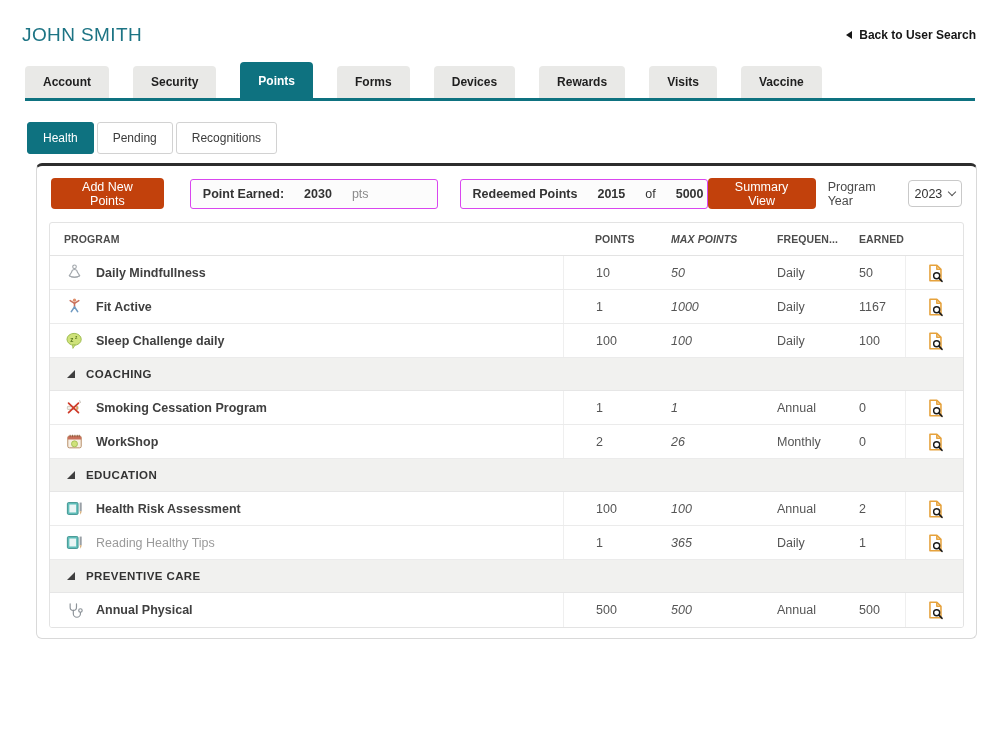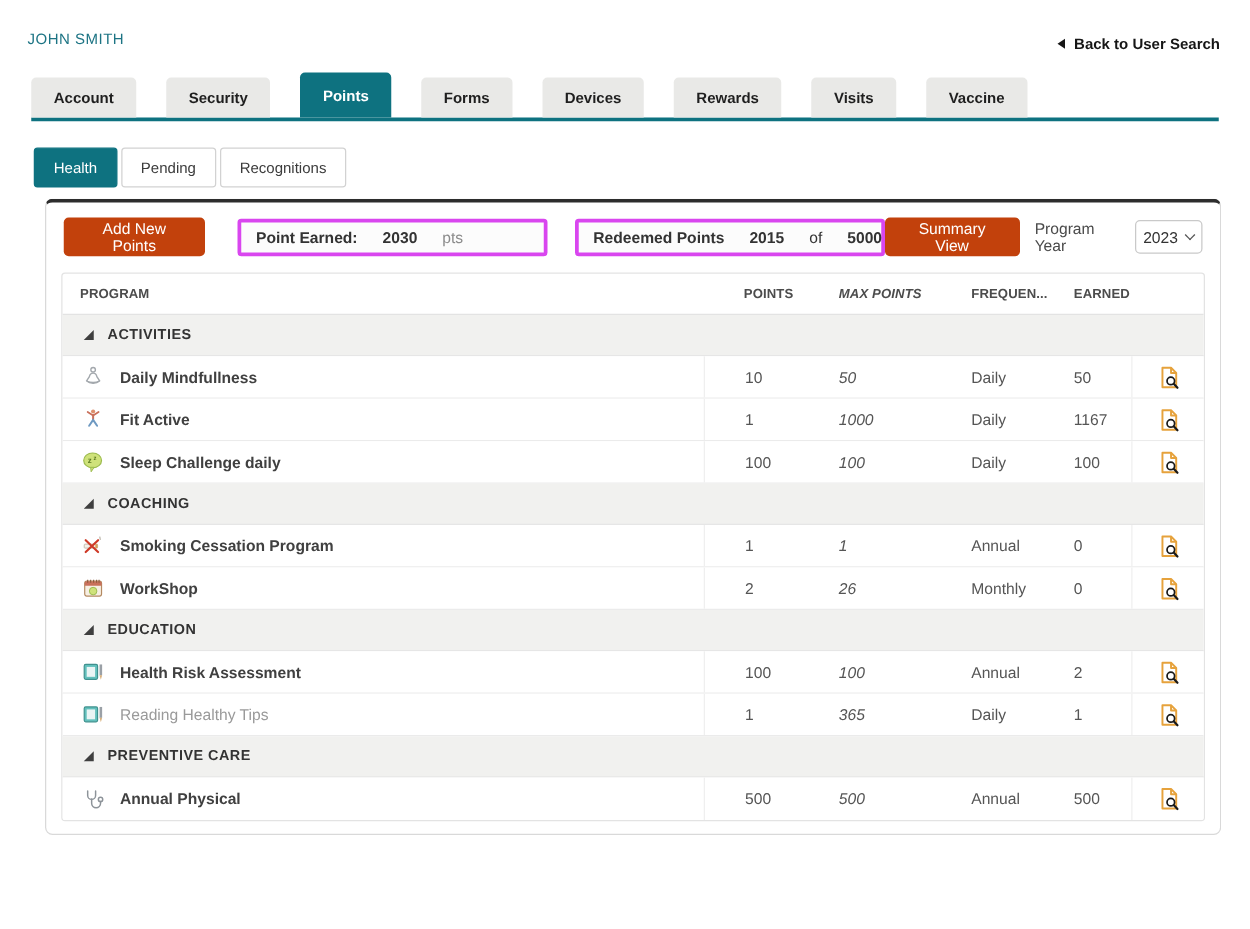--- a/index.html
+++ b/index.html
@@ -2,21 +2,21 @@
 <html><head>
 <meta charset="utf-8">
 <style>
   * { box-sizing: border-box; margin: 0; padding: 0; }
   html,body { width:1000px; height:743px; background:#fff; overflow:hidden;
     font-family:"Liberation Sans", sans-serif; color:#333; }
 
   
   .top { display:flex; justify-content:space-between; align-items:flex-start;
     padding:24px 24px 0 22px; }
-  .user-name { color:#1d7484; font-size:12px; font-weight:400; letter-spacing:.4px; }
+  .user-name { color:#1d7484; font-size:19px; font-weight:400; letter-spacing:.4px; }
   .back-link { display:flex; align-items:center; gap:7px; margin-top:4px; cursor:pointer; }
   .back-link span.txt { font-size:12px; font-weight:700; color:#161616; }
   .back-tri { width:0; height:0; border-top:4px solid transparent;
     border-bottom:4px solid transparent; border-right:6px solid #161616; }
 
   
   .tabs { display:flex; gap:24px; align-items:flex-end; margin:16px 25px 0 25px; }
   .tab { background:#e9e9e7; color:#1f1f1f; font-size:12px; font-weight:700;
     padding:9px 18px; border-radius:4px 4px 0 0; cursor:pointer; white-space:nowrap; }
   .tab.active { background:#0e7280; color:#fff; padding-top:12px; padding-bottom:10px; }
@@ -32,21 +32,21 @@
   .card { margin:9px 23px 0 36px; background:#fff; border:1px solid #d9d9d9;
     border-top:3px solid #2d2d2d; border-radius:6px; padding:12px 12px 10px 12px; }
   .card-title { font-size:13px; font-weight:700; color:#2e2e2e; letter-spacing:.3px;
     padding:7px 2px 11px 2px; border-bottom:1px solid #e5e5e5; margin-bottom:15px; }
 
   
   .toolbar { display:flex; align-items:center; margin:0 2px 13px 2px; }
   .btn-dark { background:#c2410c; color:#fff; border:none; border-radius:4px;
     font-family:inherit; font-size:12.5px; padding:0 15px; height:31px; cursor:pointer; }
   .info-box { height:30px; display:flex; align-items:center; gap:20px; padding:0 12px;
-    border:3px solid #d946ef; background:#fcfcfc; border-radius:3px;
+    border:1px solid #d946ef; background:#fcfcfc; border-radius:3px;
     font-size:12.5px; color:#333; white-space:nowrap; }
   .info-box b { font-weight:700; }
   .info-box .dim { color:#8b8b8b; }
   .box-earned { width:264px; margin-left:26px; }
   .box-redeemed { width:248px; margin-left:22px; }
   .spacer { flex:1; }
   .py-label { font-size:12.5px; color:#4a4a4a; margin:0 9px 0 12px; }
   .select { width:58px; height:27px; border:1px solid #c9c9c9; border-radius:4px;
     display:flex; align-items:center; justify-content:center; gap:7px;
     font-size:12.5px; color:#333; cursor:pointer; background:#fff; }
@@ -138,24 +138,20 @@
   <div class="table">
     <div class="thead">
       <div class="cell-program th">PROGRAM</div>
       <div class="cell-points th">POINTS</div>
       <div class="cell-max th">MAX POINTS</div>
       <div class="cell-freq th">FREQUEN...</div>
       <div class="cell-earned th">EARNED</div>
       <div class="cell-action th"></div>
     </div>
     <div id="tbody">
-        <div class="group-row">
-          <span class="tri"></span>
-          <span class="group-label">ACTIVITIES</span>
-        </div>
         <div class="row">
           <div class="cell-program">
             <span class="icn">
               <svg width="19" height="19" viewBox="0 0 24 24" fill="none" stroke="#a3a8ad" stroke-width="1.4">
                 <circle cx="12" cy="4.8" r="2.3"></circle>
                 <path d="M12 8.2c-2.2 0-3.4 1.6-3.8 3.6L5.4 16c1.8 1.7 4 2.4 6.6 2.4s4.8-.7 6.6-2.4l-2.8-4.2c-.4-2-1.6-3.6-3.8-3.6z"></path>
                 <path d="M5.5 16.4c2 .9 4.2 1.3 6.5 1.3s4.5-.4 6.5-1.3"></path>
               </svg>
             </span>
             <span class="pname">Daily Mindfullness</span>

